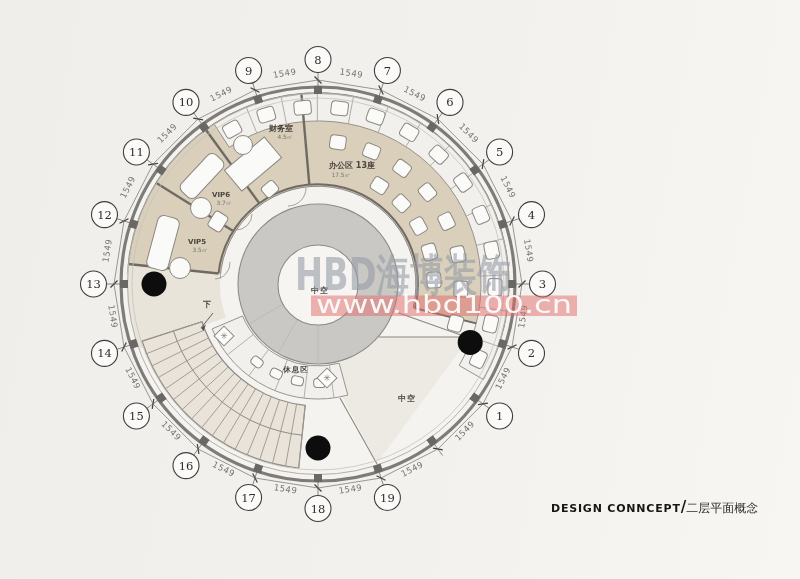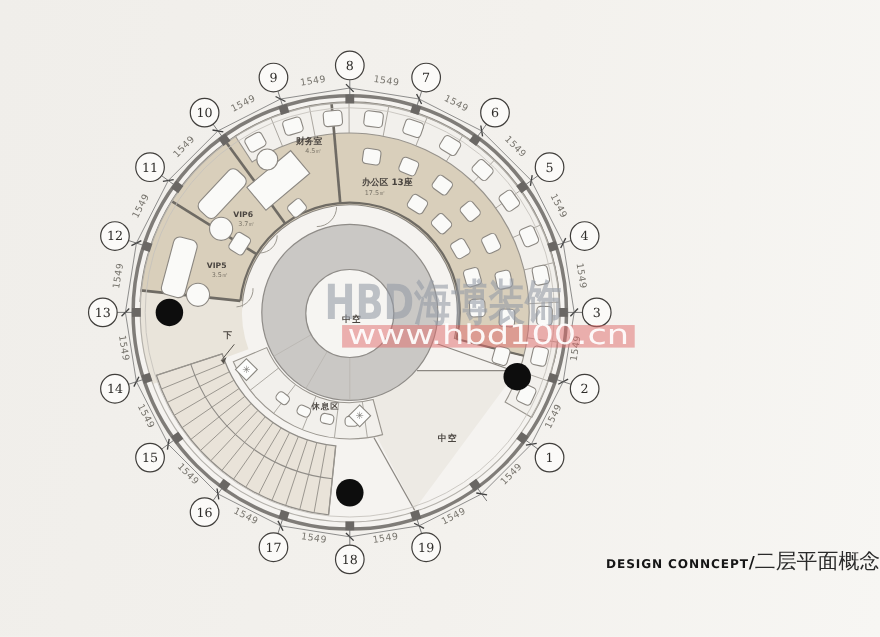--- a/index.html
+++ b/index.html
@@ -3,21 +3,21 @@
 <meta charset="utf-8">
 <style>
   html,body{margin:0;padding:0;}
   body{font-family:"DejaVu Sans",sans-serif;}
   .stage{position:relative;width:800px;height:579px;overflow:hidden;
          background:linear-gradient(100deg,#f0eeea 0%,#f3f1ed 55%,#f7f6f3 100%);}
   .stage svg{position:absolute;left:0;top:0;}
   .caption{position:absolute;left:551px;top:497px;white-space:nowrap;color:#161616;}
   .caption .en{font-size:11px;font-weight:bold;letter-spacing:0.8px;}
   .caption .sep{font-size:15px;font-weight:bold;}
-  .caption .cn{font-size:19px;color:#2a2a2a;}
+  .caption .cn{font-size:12px;color:#2a2a2a;}
   text{user-select:none;}
 </style>
 </head>
 <body>
 
 <div class="stage">
   <div id="plan-host">
       <svg width="800" height="579" viewBox="0 0 800 579" xmlns="http://www.w3.org/2000/svg">
         <circle cx="318" cy="284" r="197" fill="#f5f3f0"></circle>
         <path d="M503.3,330.2 A191,191 0 1 0 127.3,274 L220.1,278.9 A98,98 0 1 1 413.1,307.7 Z" fill="#d9cfbb" stroke="#8b8781" stroke-width="1"></path>

